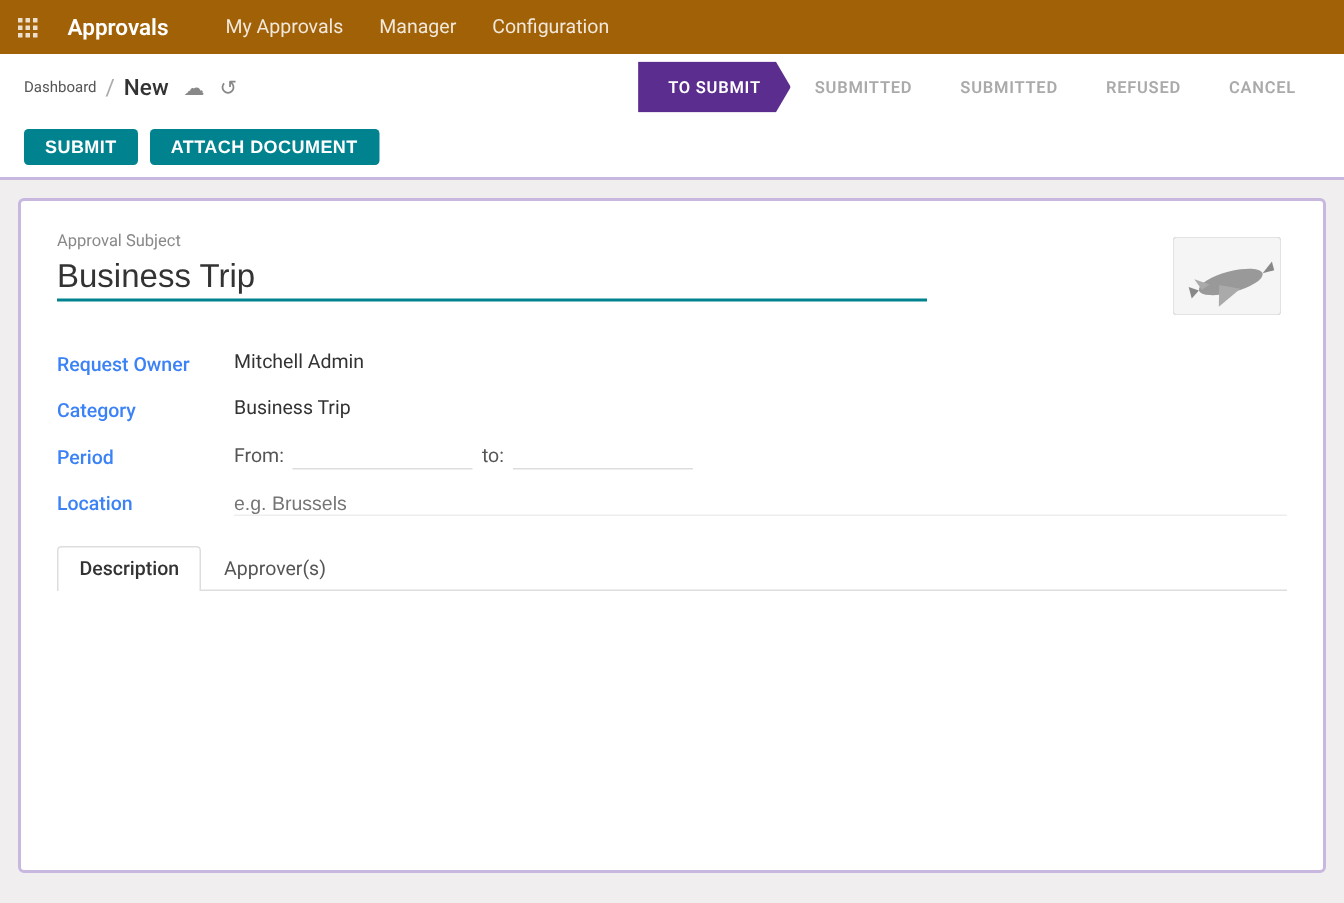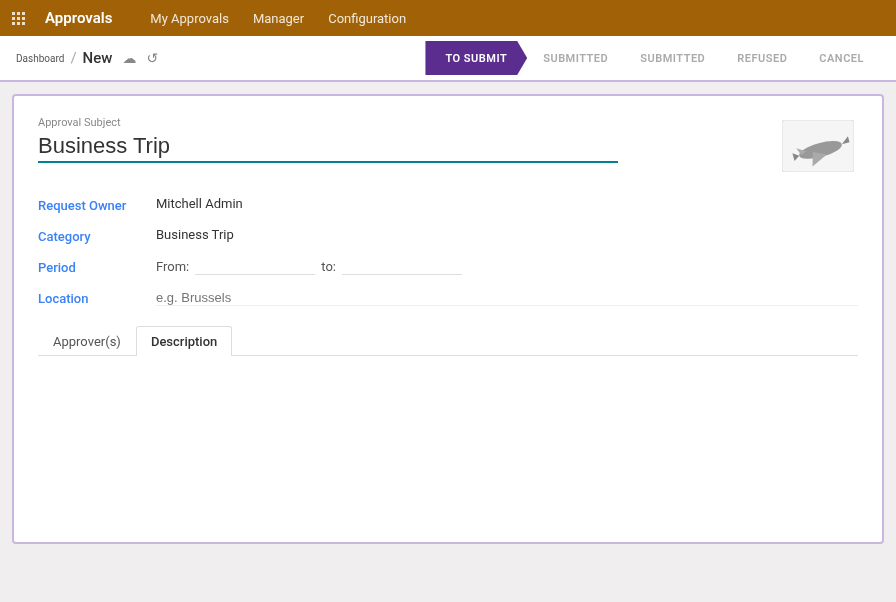--- a/index.html
+++ b/index.html
@@ -295,20 +295,24 @@
         <span>SUBMITTED</span>
       </div>
       <div class="status-step">
         <span>REFUSED</span>
       </div>
       <div class="status-step">
         <span>CANCEL</span>
       </div>
     </div>
   </div>
+  <div class="top-area-actions">
+    <button class="btn-submit">SUBMIT</button>
+    <button class="btn-attach">ATTACH DOCUMENT</button>
+  </div>
 </div>
 
 <div class="content-wrapper">
   <div class="form-header">
     <div>
       <div class="approval-subject-label">Approval Subject</div>
       <input class="approval-subject-input" value="Business Trip" style="">
     </div>
     <div class="plane-icon-container">
 
@@ -346,18 +350,18 @@
         <span>to:</span>
         <input type="text" style="border-top: none; border-right: none; border-left: none; border-image: initial; border-bottom: 1px solid rgb(221, 221, 221); outline: none; font-size: 13px; width: 120px; background: transparent;">
       </div>
     </div>
 
     <div class="field-label">Location</div>
     <input type="text" class="field-placeholder" style="border-top: none; border-right: none; border-left: none; border-image: initial; border-bottom: 1px solid rgb(238, 238, 238); outline: none; font-size: 13px; background: transparent; color: rgb(187, 187, 187);" placeholder="e.g. Brussels">
   </div>
 
   <div class="tabs">
+    <div class="tab active">Description</div>
     <div class="tab">Approver(s)</div>
-    <div class="tab active">Description</div>
   </div>
   <div class="tab-content">
   </div>
 </div>
 
 </body></html>

